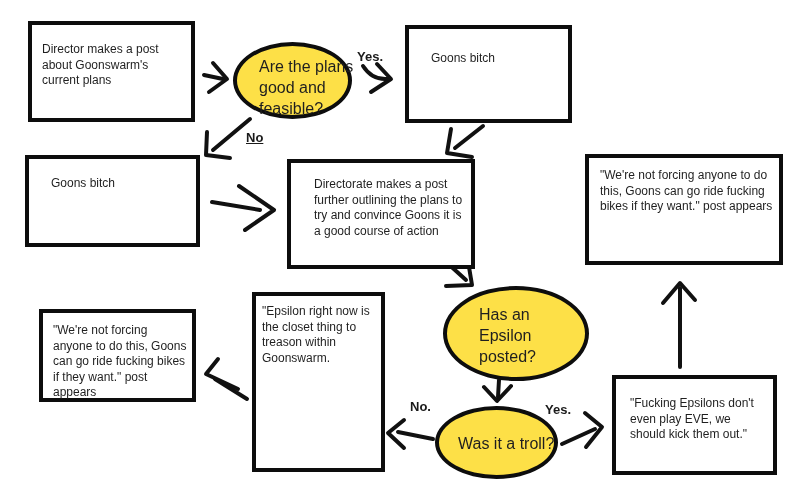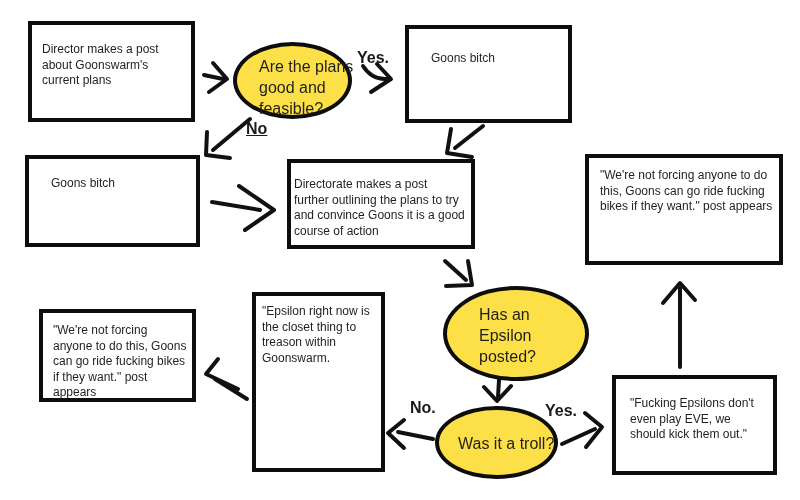--- a/index.html
+++ b/index.html
@@ -9,45 +9,45 @@
   }
   .node{
     position:absolute;border:4px solid #0d0d0d;background:#ffffff;
     font-size:12px;line-height:1.3;box-sizing:border-box;
   }
   .ellipse{
     position:absolute;border:4px solid #0d0d0d;border-radius:50%;background:#fde047;
     font-size:16px;line-height:1.3;box-sizing:border-box;
   }
   .ellipse .etext{position:absolute;}
-  .edge-label{position:absolute;font-size:16px;font-weight:bold;color:#1a1a1a;}
+  .edge-label{position:absolute;font-size:13px;font-weight:bold;color:#1a1a1a;}
   #arrows{position:absolute;left:0;top:0;pointer-events:none;}
 
   
   #n-director       {left:28px;  top:21px;  width:167px; height:101px; padding:17px 8px 16px 10px;}
   #n-goons-top      {left:405px; top:25px;  width:167px; height:98px;  padding:22px 8px 0 22px;}
   #n-goons-left     {left:25px;  top:155px; width:175px; height:92px;  padding:17px 8px 0 22px;}
-  #n-directorate    {left:287px; top:159px; width:188px; height:90px; padding:14px 6px 0 3px;}
+  #n-directorate    {left:287px; top:159px; width:188px; height:110px; padding:14px 6px 0 23px;}
   #n-notforce-right {left:585px; top:154px; width:198px; height:111px; padding:10px 4px 0 11px;}
   #n-notforce-left  {left:39px;  top:309px; width:157px; height:93px;  padding:10px 3px 0 10px;}
   #n-epsilon        {left:252px; top:292px; width:133px; height:180px; padding:8px 3px 0 6px;}
   #n-epsilon .para2 {margin-top:15px;}
   #n-kickout        {left:612px; top:375px; width:165px; height:100px; padding:17px 6px 0 14px;}
 
   
   #e-plans   {left:233px; top:42px;  width:119px; height:77px;}
   #e-plans   .etext{left:22px; top:11px; width:96px;}
   #e-posted  {left:443px; top:286px; width:146px; height:95px;}
   #e-posted  .etext{left:32px; top:15px; width:100px;}
   #e-troll   {left:435px; top:406px; width:123px; height:73px;}
   #e-troll   .etext{left:19px; top:24px; width:100px;}
 
   
   #l-yes-top    {left:357px; top:49px;}
-  #l-no-top     {left:246px; top:120px;text-decoration:underline;}
+  #l-no-top     {left:246px; top:130px;text-decoration:underline;}
   #l-no-bottom  {left:410px; top:399px;text-align:center;}
   #l-yes-bottom {left:545px; top:402px;}
 </style>
 </head>
 <body>
 
 <div id="canvas">
 
   <svg id="arrows" width="800" height="500" viewBox="0 0 800 500" stroke="#111111" stroke-width="4" fill="none" stroke-linecap="round" stroke-linejoin="round">
     <g>

